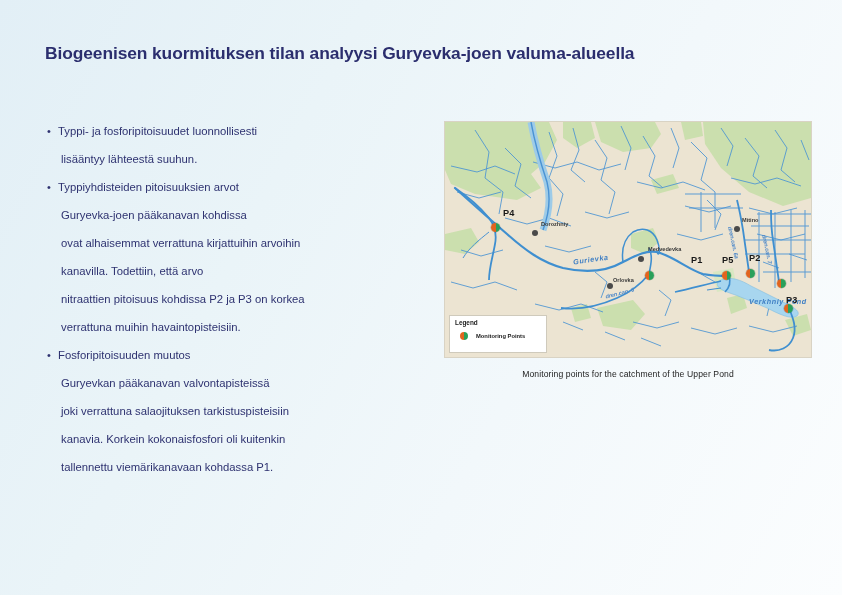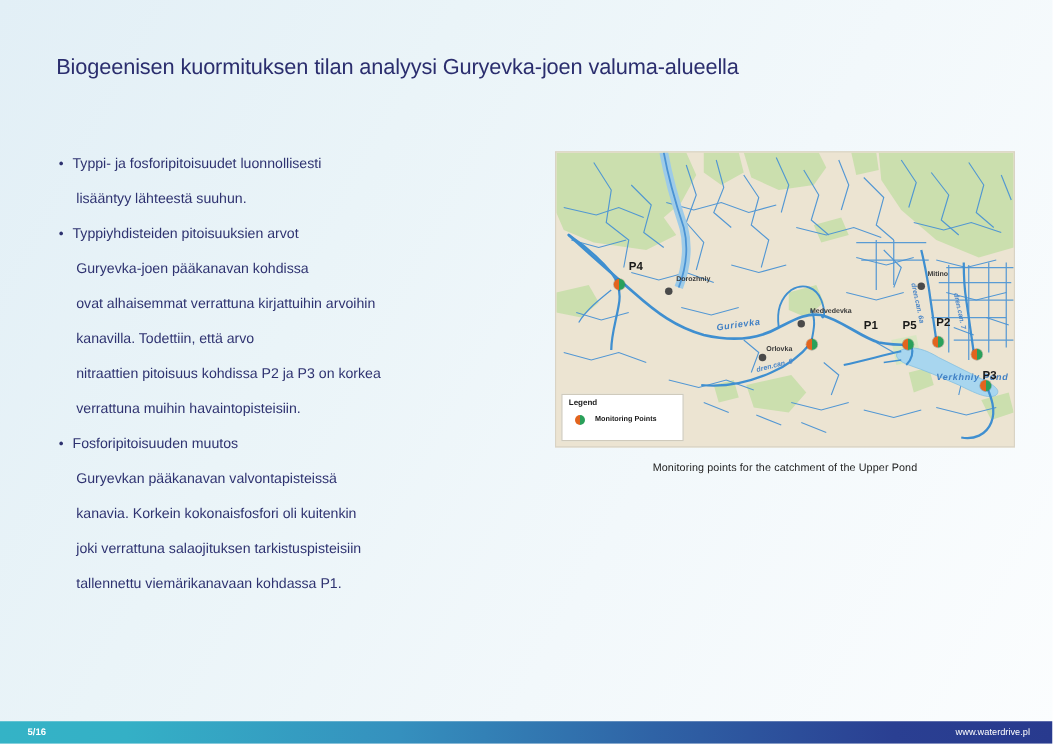--- a/index.html
+++ b/index.html
@@ -19,21 +19,21 @@
     overflow: hidden;
   }
 
   
   #title {
     position: absolute;
     left: 45px; top: 42px;
     width: 740px;
     color: #2b2e6e;
     font-size: 17.4px;
-    font-weight: normal;
+    font-weight: bold;
     line-height: 23px;
     letter-spacing: -0.1px;
   }
   #title .tline { display: block; white-space: nowrap; }
 
   
   #body-text {
     position: absolute;
     left: 46px; top: 117px;
     width: 392px;
@@ -196,22 +196,22 @@
       <span class="bullet-line"><span class="dot">•</span><span>Typpi- ja fosforipitoisuudet luonnollisesti</span></span>
       <span class="cont-line">lisääntyy lähteestä suuhun.</span>
       <span class="bullet-line"><span class="dot">•</span><span>Typpiyhdisteiden pitoisuuksien arvot</span></span>
       <span class="cont-line">Guryevka-joen pääkanavan kohdissa</span>
       <span class="cont-line">ovat alhaisemmat verrattuna kirjattuihin arvoihin</span>
       <span class="cont-line">kanavilla. Todettiin, että arvo</span>
       <span class="cont-line">nitraattien pitoisuus kohdissa P2 ja P3 on korkea</span>
       <span class="cont-line">verrattuna muihin havaintopisteisiin.</span>
       <span class="bullet-line"><span class="dot">•</span><span>Fosforipitoisuuden muutos</span></span>
       <span class="cont-line">Guryevkan pääkanavan valvontapisteissä</span>
+      <span class="cont-line">joki verrattuna salaojituksen tarkistuspisteisiin</span>
       <span class="cont-line">kanavia. Korkein kokonaisfosfori oli kuitenkin</span>
-      <span class="cont-line">joki verrattuna salaojituksen tarkistuspisteisiin</span>
       <span class="cont-line">tallennettu viemärikanavaan kohdassa P1.</span>
     </div>
 
   <div id="map-figure">
     <div id="map">
 
       <svg width="366" height="235" viewBox="0 0 366 235">
 
         <rect x="0" y="0" width="366" height="235" fill="#ece4d2"></rect>
 
@@ -367,18 +367,14 @@
         <div class="lg-row">
           <span class="lg-sw"></span>
           <span class="lg-txt">Monitoring Points</span>
         </div>
       </div>
     </div>
   </div>
 
   <div id="map-caption">Monitoring points for the catchment of the Upper Pond</div>
 
-  <div id="footer">
-    <span id="page-num">5/16</span>
-    <span id="site-url">www.waterdrive.pl</span>
-  </div>
 
 </div>
 
 </body></html>

